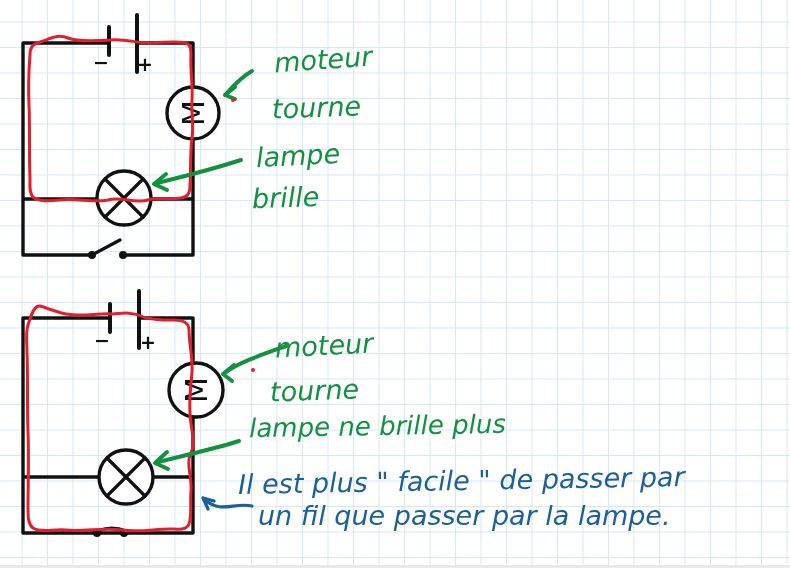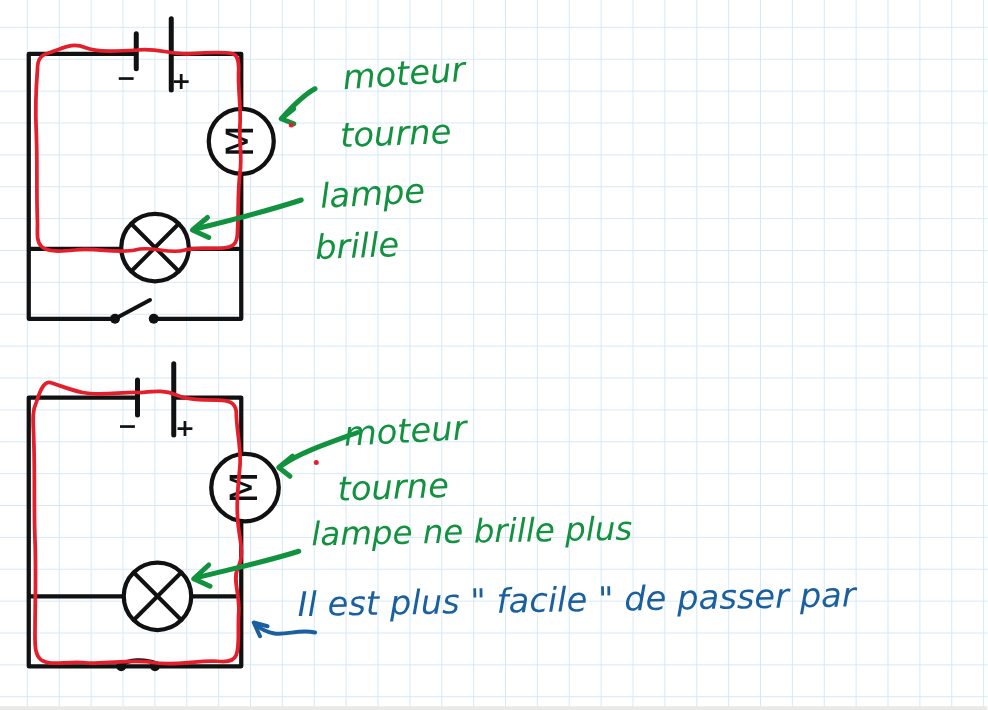--- a/index.html
+++ b/index.html
@@ -127,15 +127,16 @@
   <div class="hw green" style="left:274px;top:46px;font-size:27px;transform:rotate(-4deg);">moteur</div>
   <div class="hw green" style="left:272px;top:94px;font-size:27px;transform:rotate(-2deg);">tourne</div>
   <div class="hw green" style="left:256px;top:142px;font-size:27px;transform:rotate(-3deg);">lampe</div>
   <div class="hw green" style="left:252px;top:184px;font-size:27px;transform:rotate(-2deg);">brille</div>
 
   <div class="hw green" style="left:275px;top:332px;font-size:27px;transform:rotate(-3deg);">moteur</div>
   <div class="hw green" style="left:270px;top:377px;font-size:27px;transform:rotate(-2deg);">tourne</div>
   <div class="hw green" style="left:249px;top:413px;font-size:26px;transform:rotate(-1deg);">lampe ne brille plus</div>
 
   <div class="hw blue" style="left:238px;top:467px;font-size:27px;transform:rotate(-1deg);">Il est plus " facile " de passer par</div>
+  <div class="hw blue" style="left:258px;top:502px;font-size:27px;">un fil que passer par la lampe.</div>
 
   <div class="page-edge"></div>
 </div>
 
 </body></html>

